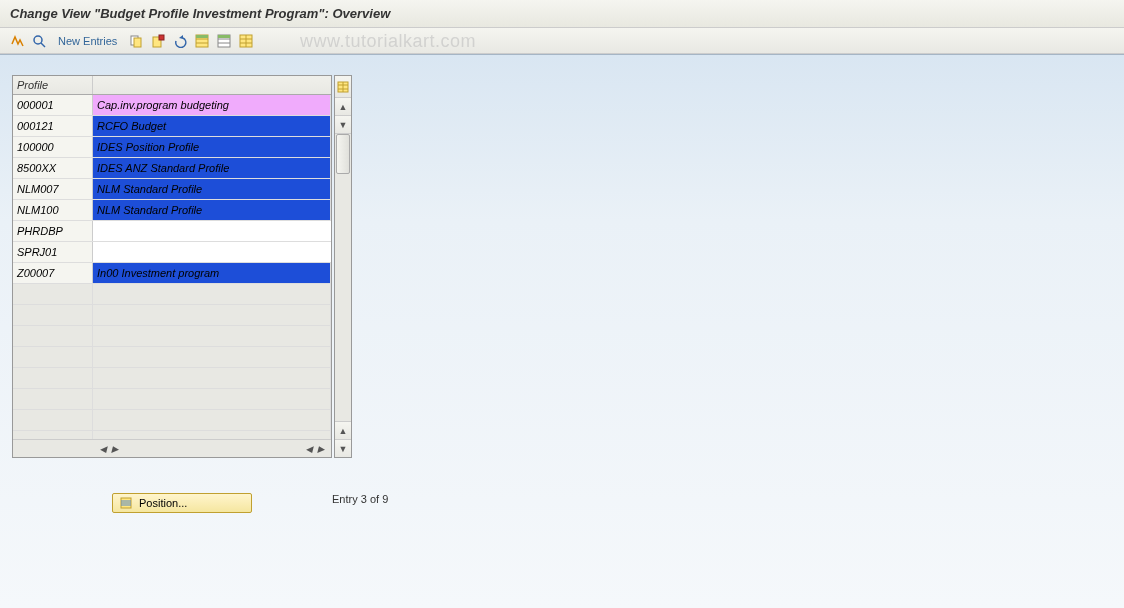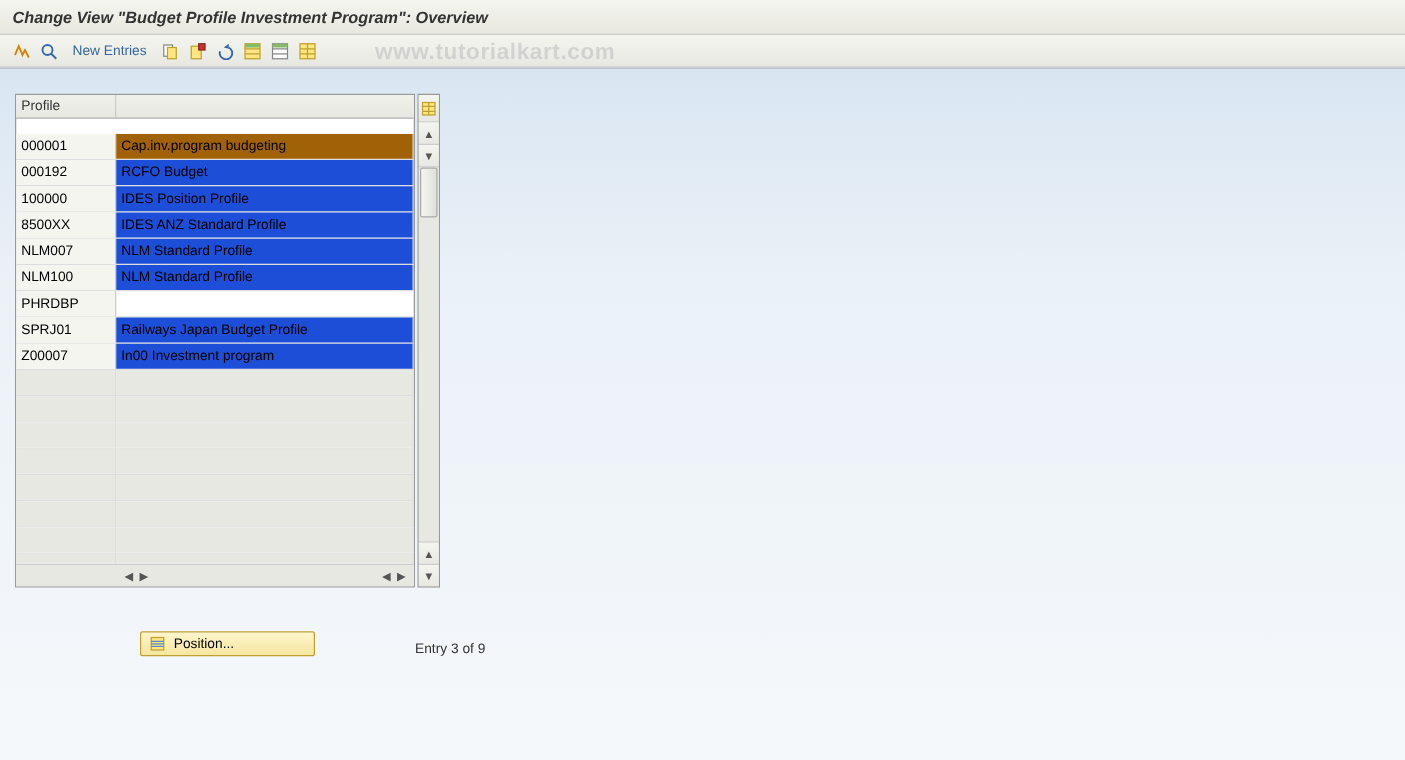--- a/index.html
+++ b/index.html
@@ -55,40 +55,41 @@
       color: #336699;
       cursor: pointer;
       font-size: 11px;
     }
     .watermark {
       position: absolute;
       left: 300px;
       top: 3px;
       color: #c0c0c0;
       font-size: 18px;
-      font-weight: bold;
+      font-weight: normal;
       letter-spacing: 0.5px;
       pointer-events: none;
       opacity: 0.6;
     }
     .main-content {
       background: linear-gradient(to bottom, #d9e6f2 0%, #eaf1f7 30%, #f5f8fb 100%);
       height: calc(100% - 54px);
       padding: 20px 12px;
       border-top: 1px solid #a5b5c5;
     }
     .table-wrapper {
       display: flex;
       gap: 2px;
       width: 340px;
     }
     .table-container {
       border: 1px solid #999;
       background: #fff;
       flex: 1;
+      font-style: italic;
     }
     .table-header {
       display: flex;
       background: linear-gradient(to bottom, #f0f0eb, #e8e8e3);
       border-bottom: 1px solid #aaa;
     }
     .table-header-cell {
       padding: 3px 4px;
       border-right: 1px solid #ccc;
       color: #333;
@@ -96,21 +97,20 @@
     }
     .col-profile {
       width: 80px;
     }
     .col-text {
       flex: 1;
     }
     .table-body {
       height: 344px;
       overflow: hidden;
-      margin-top: 12px;
     }
     .table-row {
       display: flex;
       border-bottom: 1px solid #ddd;
       height: 21px;
     }
     .table-cell {
       padding: 2px 4px;
       font-size: 11px;
       border-right: 1px solid #ddd;
@@ -120,21 +120,21 @@
     }
     .table-cell.profile-cell {
       width: 80px;
       background: #f5f5f0;
       border-right: 1px solid #ccc;
     }
     .table-cell.text-cell {
       flex: 1;
     }
     .table-cell.text-cell.selected {
-      background: #a16207;
+      background: #f0abfc;
     }
     .empty-row .table-cell {
       background: #e8e8e3;
       border-right: 1px solid #ddd;
     }
     .table-hscroll {
       display: flex;
       align-items: center;
       background: #e8e8e3;
       border-top: 1px solid #ccc;
@@ -198,21 +198,21 @@
       top: 0;
       left: 1px;
       right: 1px;
       height: 40px;
       background: linear-gradient(to right, #f5f5f0, #e0e0db);
       border: 1px solid #aaa;
       border-radius: 2px;
     }
     .bottom-area {
       display: flex;
-      align-items: flex-end;
+      align-items: flex-start;
       margin-top: 35px;
       gap: 80px;
       padding-left: 100px;
     }
     .position-btn {
       display: inline-flex;
       align-items: center;
       gap: 6px;
       padding: 2px 20px 2px 6px;
       background: linear-gradient(to bottom, #fff5cc, #f5e6a0);
@@ -306,21 +306,21 @@
     <div class="table-container">
       <div class="table-header">
         <div class="table-header-cell col-profile">Profile</div>
       </div>
       <div class="table-body" id="table-body">
           <div class="table-row">
             <div class="table-cell profile-cell">000001</div>
             <div class="table-cell text-cell selected">Cap.inv.program budgeting</div>
           </div>
           <div class="table-row">
-            <div class="table-cell profile-cell">000192</div>
+            <div class="table-cell profile-cell">000121</div>
             <div class="table-cell text-cell">RCFO Budget</div>
           </div>
           <div class="table-row">
             <div class="table-cell profile-cell">100000</div>
             <div class="table-cell text-cell">IDES Position Profile</div>
           </div>
           <div class="table-row">
             <div class="table-cell profile-cell">8500XX</div>
             <div class="table-cell text-cell">IDES ANZ Standard Profile</div>
           </div>
@@ -330,21 +330,20 @@
           </div>
           <div class="table-row">
             <div class="table-cell profile-cell">NLM100</div>
             <div class="table-cell text-cell">NLM Standard Profile</div>
           </div>
           <div class="table-row">
             <div class="table-cell profile-cell">PHRDBP</div>
           </div>
           <div class="table-row">
             <div class="table-cell profile-cell">SPRJ01</div>
-            <div class="table-cell text-cell">Railways Japan Budget Profile</div>
           </div>
           <div class="table-row">
             <div class="table-cell profile-cell">Z00007</div>
             <div class="table-cell text-cell">In00 Investment program</div>
           </div>
           <div class="table-row empty-row">
             <div class="table-cell profile-cell"></div>
             <div class="table-cell text-cell"></div>
           </div>
           <div class="table-row empty-row">

